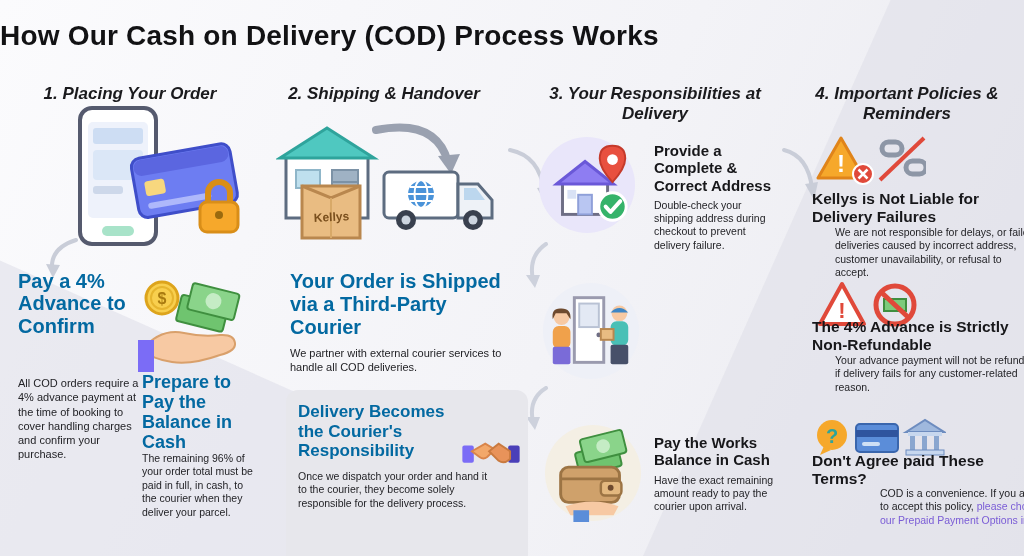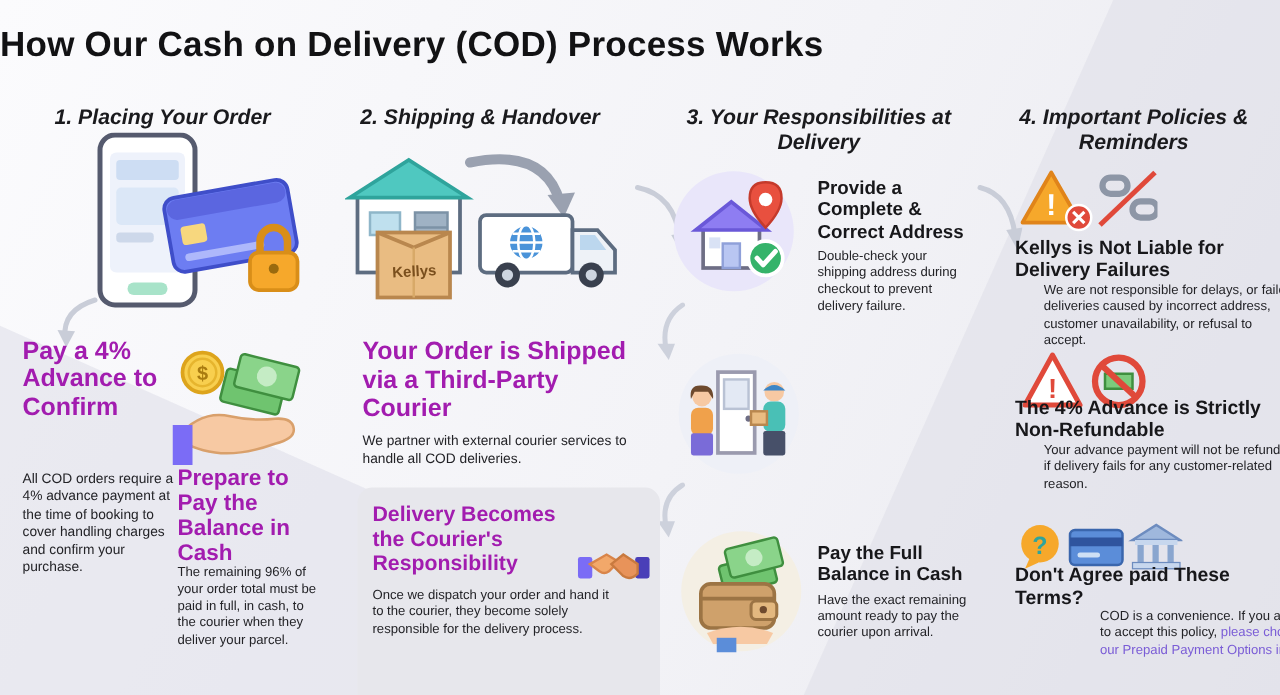--- a/index.html
+++ b/index.html
@@ -10,21 +10,21 @@
   }
   svg{display:block;}
   svg text{font-family:"Liberation Sans",sans-serif;}
   .deco{position:absolute;z-index:0;}
   .deco-a{right:-170px;top:-120px;width:430px;height:900px;background:rgba(222,222,232,0.55);transform:rotate(24deg);}
   .deco-b{left:-240px;bottom:-300px;width:520px;height:560px;background:rgba(224,224,234,0.6);transform:rotate(24deg);}
   .abs{position:absolute;z-index:2;}
   .conn{position:absolute;z-index:1;}
   .title{top:20px;left:0;width:100%;font-size:28px;font-weight:700;letter-spacing:.2px;color:#121214;}
   .col-heading{font-size:17px;font-weight:700;text-align:center;line-height:1.18;color:#1a1a1d;font-style:italic;}
-  .big-title{font-weight:700;color:#a21caf;}
+  .big-title{font-weight:700;color:#0369a1;}
   .body-text{color:#232327;}
   .hl{color:#7a5cd6;}
   .callout{background:#e7e7ec;border-radius:12px;padding:12px;}
   .c3-title{font-size:15px;font-weight:700;line-height:1.15;}
   .c3-body{font-size:10.5px;line-height:1.27;margin-top:5px;color:#232327;}
   .c4-title{font-size:15.5px;font-weight:700;line-height:1.15;}
   .c4-body{font-size:10.5px;line-height:1.28;color:#232327;margin-left:23px;}
 </style>
 </head>
 <body>
@@ -220,21 +220,21 @@
     </g>
     <rect x="17" y="44" width="60" height="36" rx="8" fill="#cfa16b" stroke="#9c7444" stroke-width="3"></rect>
     <path d="M17 56 h60" stroke="#9c7444" stroke-width="3"></path>
     <rect x="58" y="58" width="21" height="15" rx="4" fill="#e3b87f" stroke="#9c7444" stroke-width="2.5"></rect>
     <circle cx="68" cy="65" r="3" fill="#6e4a2e"></circle>
     <path d="M22 84 q28 -10 54 0 l-5 9 h-44 Z" fill="#f7c9a3"></path>
     <rect x="30" y="88" width="16" height="12" fill="#5b8dd9"></rect>
   </svg>
 </div>
 <div class="abs" style="left:654px;top:434px;width:128px">
-  <div class="c3-title">Pay the Full Balance in Cash</div>
+  <div class="c3-title">Pay the Works Balance in Cash</div>
   <div class="c3-body">Have the exact remaining amount ready to pay the courier upon arrival.</div>
 </div>
 
 <div class="abs col-heading" style="left:812px;top:84px;width:190px">4. Important Policies &amp; Reminders</div>
 
 <div class="abs" style="left:816px;top:134px">
   <svg width="110" height="52" viewBox="0 0 110 52">
     <g>
       <path d="M25 4 L48 44 H2 Z" fill="#f6a82b" stroke="#e0841a" stroke-width="3" stroke-linejoin="round"></path>
       <text x="25" y="38" text-anchor="middle" font-size="24" font-weight="bold" fill="#ffffff">!</text>

